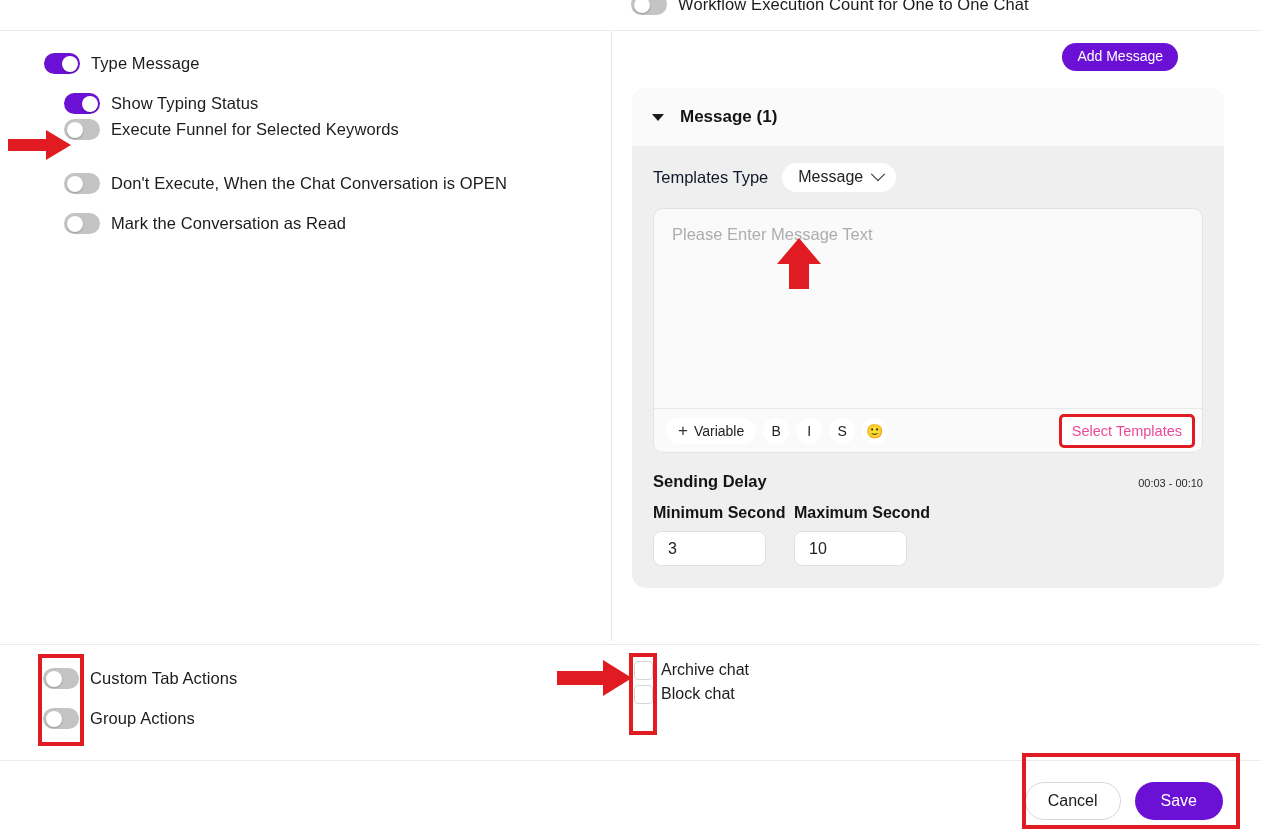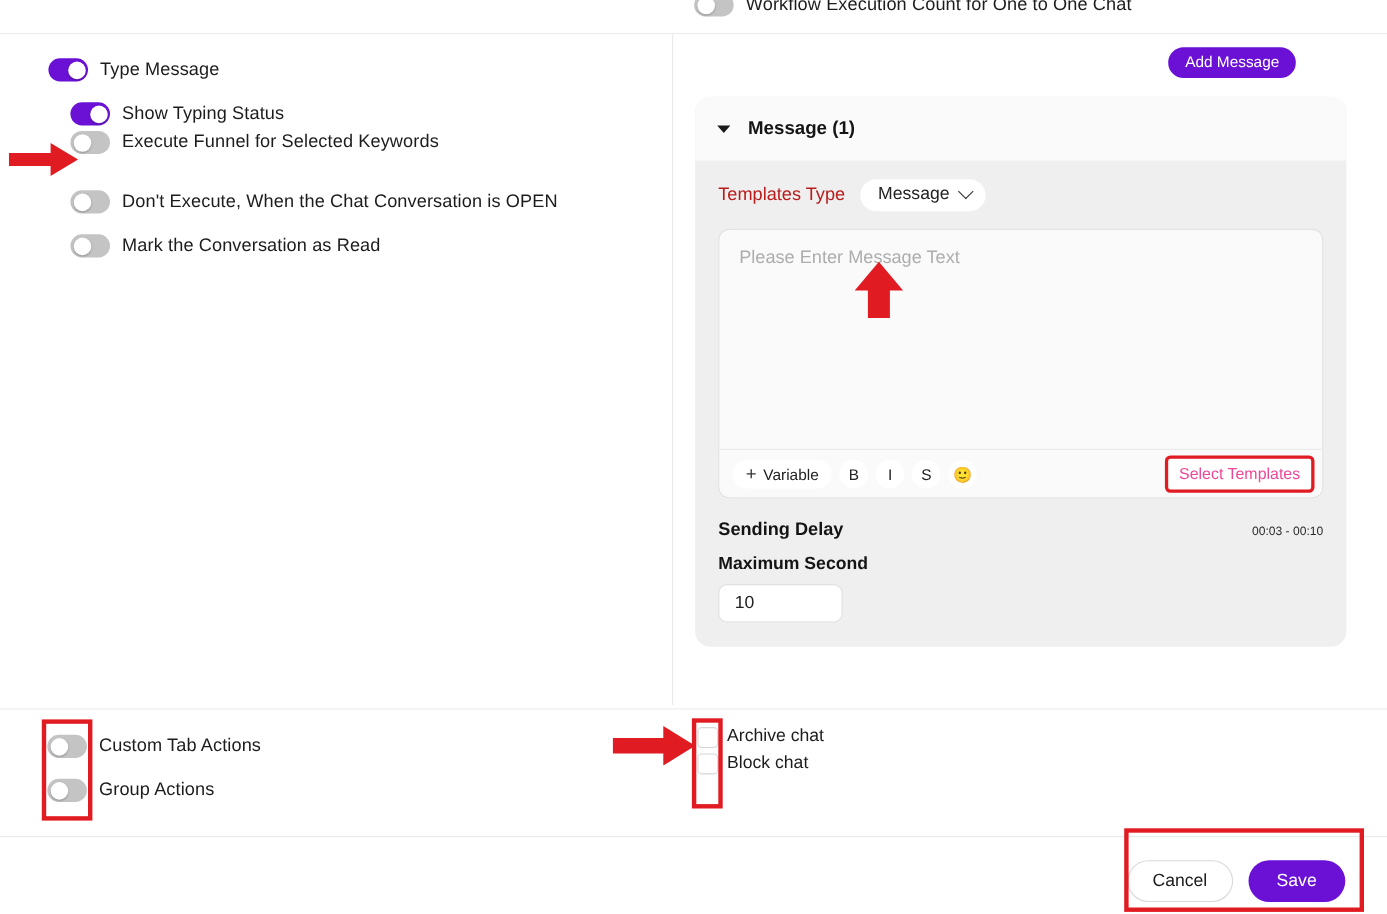--- a/index.html
+++ b/index.html
@@ -136,21 +136,21 @@
   }
 
   .templates-row {
     display: flex;
     align-items: center;
     gap: 14px;
     margin-bottom: 16px;
   }
   .templates-label {
     font-size: 16.5px;
-    color: #b91c1c;
+    color: #0f172a;
   }
   .templates-select {
     background: #ffffff;
     border-radius: 16px;
     padding: 5px 13px 6px 16px;
     display: flex;
     align-items: center;
     gap: 10px;
     cursor: pointer;
     font-size: 16px;
@@ -418,20 +418,24 @@
       </div>
     </div>
 
     <div class="delay-head">
       <span class="delay-title">Sending Delay</span>
       <span class="delay-range">00:03 - 00:10</span>
     </div>
 
     <div class="delay-fields">
       <div class="delay-field">
+        <span class="delay-label">Minimum Second</span>
+        <input class="delay-input" type="text" value="3" style="">
+      </div>
+      <div class="delay-field">
         <span class="delay-label">Maximum Second</span>
         <input class="delay-input" type="text" value="10" style="">
       </div>
     </div>
 
   </div>
 </div>
 
 <div class="divider-h" style="top:644px;"></div>
 

